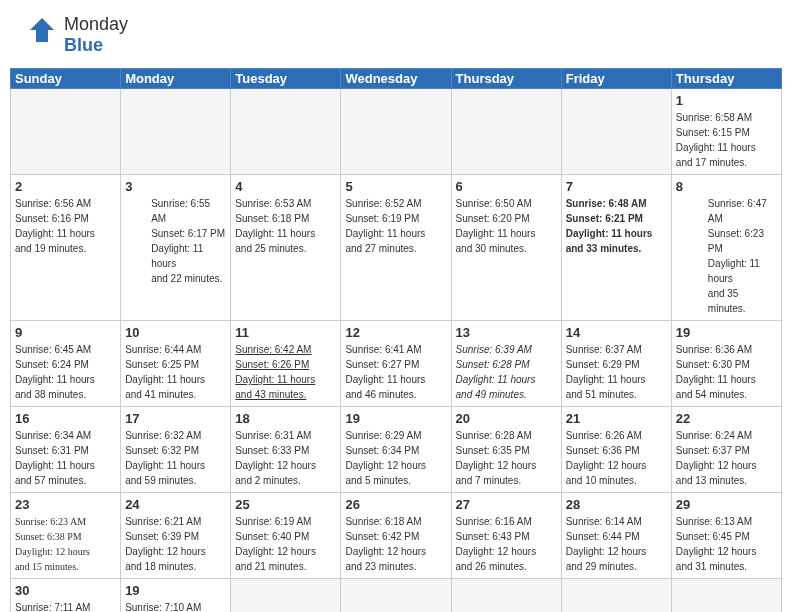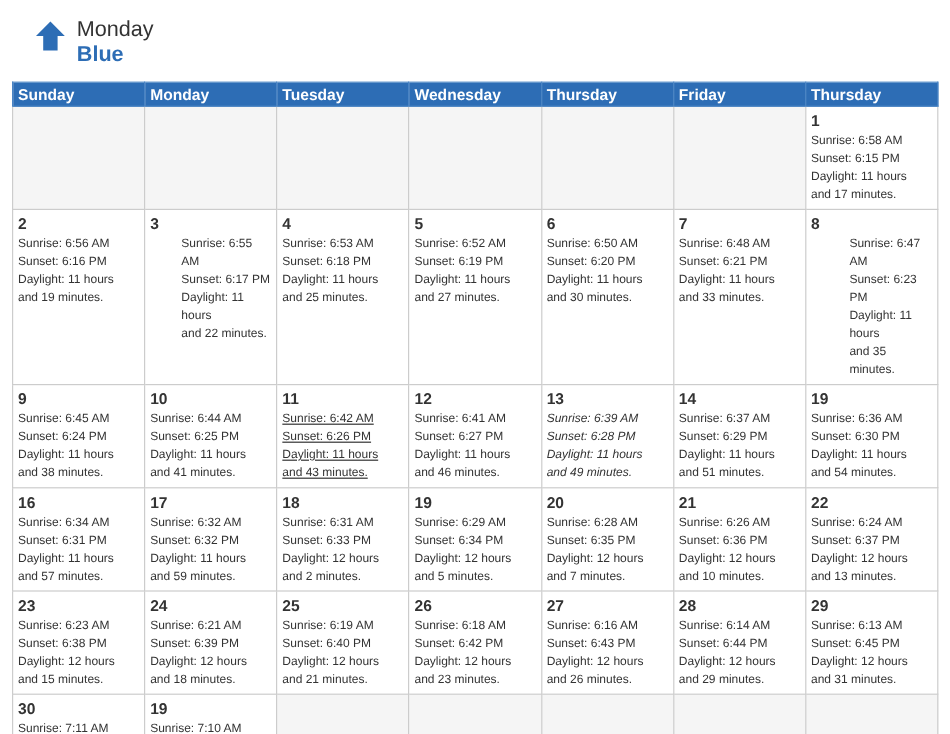--- a/index.html
+++ b/index.html
@@ -160,21 +160,21 @@
         </td>
         <td>
           <span class="day-number">6</span>
           <div class="day-info" style="white-space: pre-line;">Sunrise: 6:50 AM
 Sunset: 6:20 PM
 Daylight: 11 hours
 and 30 minutes.</div>
         </td>
         <td>
           <span class="day-number">7</span>
-          <div class="day-info" style="white-space: pre-line;">Sunrise: 6:48 AM
+          <div class="day-info" style="white-space: pre-line; font-weight: bold;">Sunrise: 6:48 AM
 Sunset: 6:21 PM
 Daylight: 11 hours
 and 33 minutes.</div>
         </td>
         <td>
           <span class="day-number">8</span>
           <div class="day-info" style="white-space: pre-line; margin-left: 32px;">Sunrise: 6:47 AM
 Sunset: 6:23 PM
 Daylight: 11 hours
 and 35 minutes.</div>
@@ -278,21 +278,21 @@
           <span class="day-number">22</span>
           <div class="day-info" style="white-space: pre-line;">Sunrise: 6:24 AM
 Sunset: 6:37 PM
 Daylight: 12 hours
 and 13 minutes.</div>
         </td>
       </tr>
       <tr>
         <td>
           <span class="day-number">23</span>
-          <div class="day-info" style="white-space: pre-line;">Sunrise: 6:23 AM
+          <div class="day-info" style="white-space: pre-line; font-family: Liberation Serif, serif;">Sunrise: 6:23 AM
 Sunset: 6:38 PM
 Daylight: 12 hours
 and 15 minutes.</div>
         </td>
         <td>
           <span class="day-number">24</span>
           <div class="day-info" style="white-space: pre-line;">Sunrise: 6:21 AM
 Sunset: 6:39 PM
 Daylight: 12 hours
 and 18 minutes.</div>

